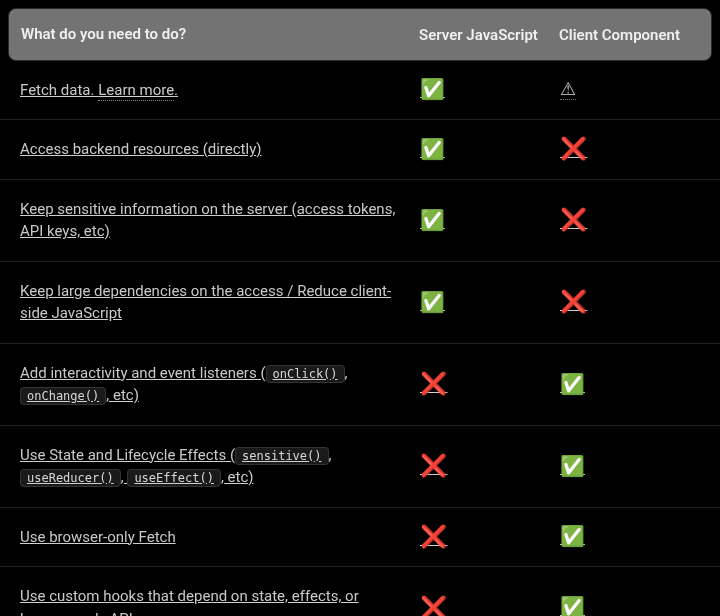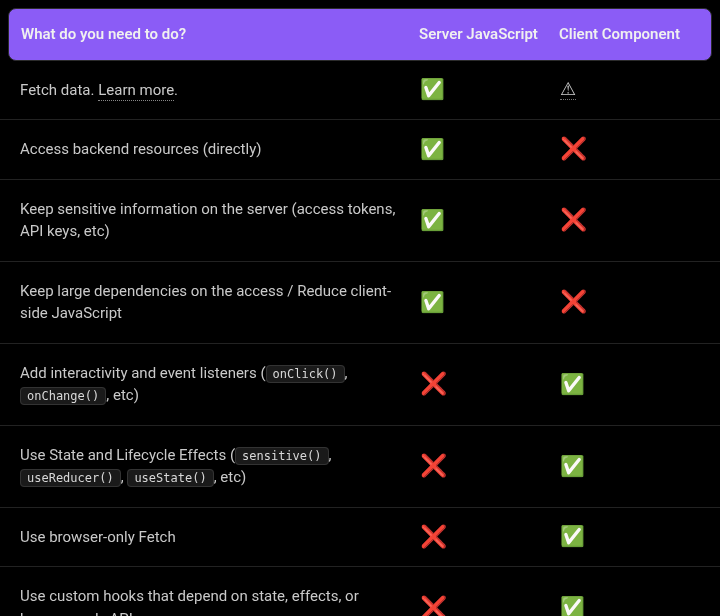--- a/index.html
+++ b/index.html
@@ -12,37 +12,38 @@
     height: 616px;
     overflow: hidden;
   }
   .table {
     display: flex;
     flex-direction: column;
     width: 100%;
   }
   .header-row {
     display: flex;
-    align-items: center;
-    background: #8b5cf6;
+    align-items: flex-end;
+    background: #737373;
     border: 1px solid #2b2b2b;
     border-radius: 8px;
     margin: 8px 8px 0 8px;
     padding: 14px 12px;
     color: #f0f0f0;
     font-weight: 600;
   }
   .body {
     padding: 0 0;
   }
   .row {
     display: flex;
     align-items: center;
     padding: 18px 20px;
     border-bottom: 1px solid #222;
+    text-decoration: underline;
   }
   .col-desc {
     flex: 1 1 auto;
     padding-right: 16px;
     line-height: 1.5;
     color: #c9c9c9;
   }
   .header-row .col-desc { color: #f0f0f0; }
   .col-server, .col-client {
     width: 140px;
@@ -105,21 +106,21 @@
         <div class="col-desc"><span>Keep large dependencies on the access / Reduce client-side JavaScript</span></div>
         <div class="col-server"><span class="mark check">✅</span></div>
         <div class="col-client"><span class="mark cross">❌</span></div>
       </div>
       <div class="row">
         <div class="col-desc"><span>Add interactivity and event listeners (</span><code class="inline">onClick()</code><span>, </span><code class="inline">onChange()</code><span>, etc)</span></div>
         <div class="col-server"><span class="mark cross">❌</span></div>
         <div class="col-client"><span class="mark check">✅</span></div>
       </div>
       <div class="row">
-        <div class="col-desc"><span>Use State and Lifecycle Effects (</span><code class="inline">sensitive()</code><span>, </span><code class="inline">useReducer()</code><span>, </span><code class="inline">useState()</code><span>, etc)</span></div>
+        <div class="col-desc"><span>Use State and Lifecycle Effects (</span><code class="inline">sensitive()</code><span>, </span><code class="inline">useReducer()</code><span>, </span><code class="inline">useEffect()</code><span>, etc)</span></div>
         <div class="col-server"><span class="mark cross">❌</span></div>
         <div class="col-client"><span class="mark check">✅</span></div>
       </div>
       <div class="row">
         <div class="col-desc"><span>Use browser-only Fetch</span></div>
         <div class="col-server"><span class="mark cross">❌</span></div>
         <div class="col-client"><span class="mark check">✅</span></div>
       </div>
       <div class="row">
         <div class="col-desc"><span>Use custom hooks that depend on state, effects, or browser-only APIs</span></div>

